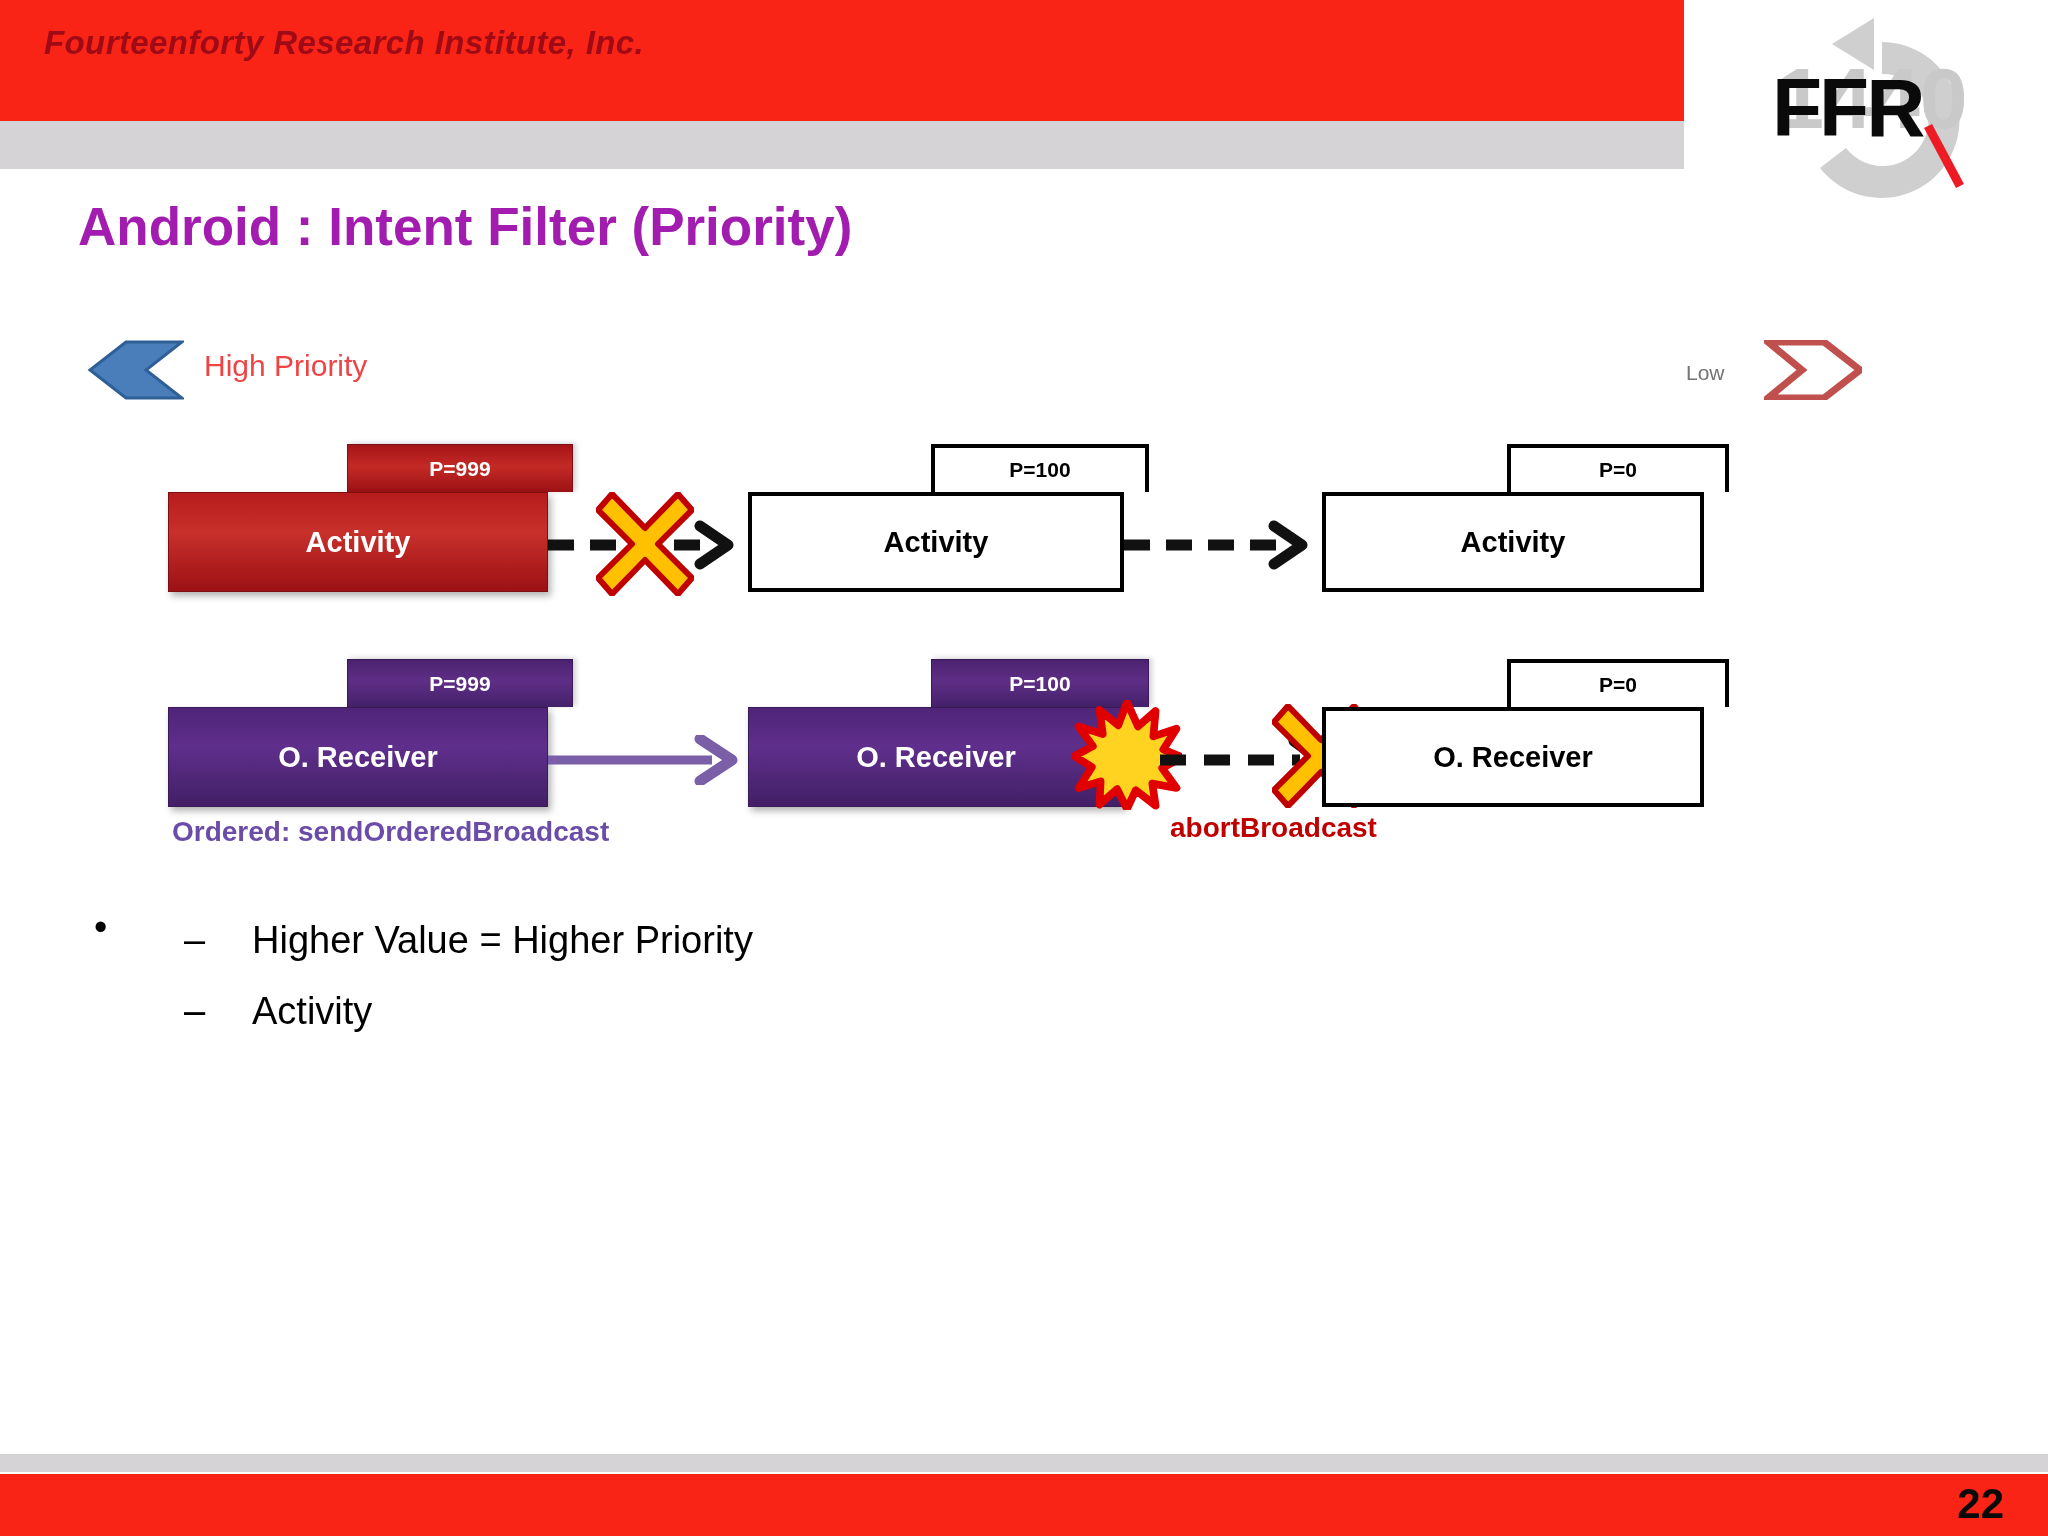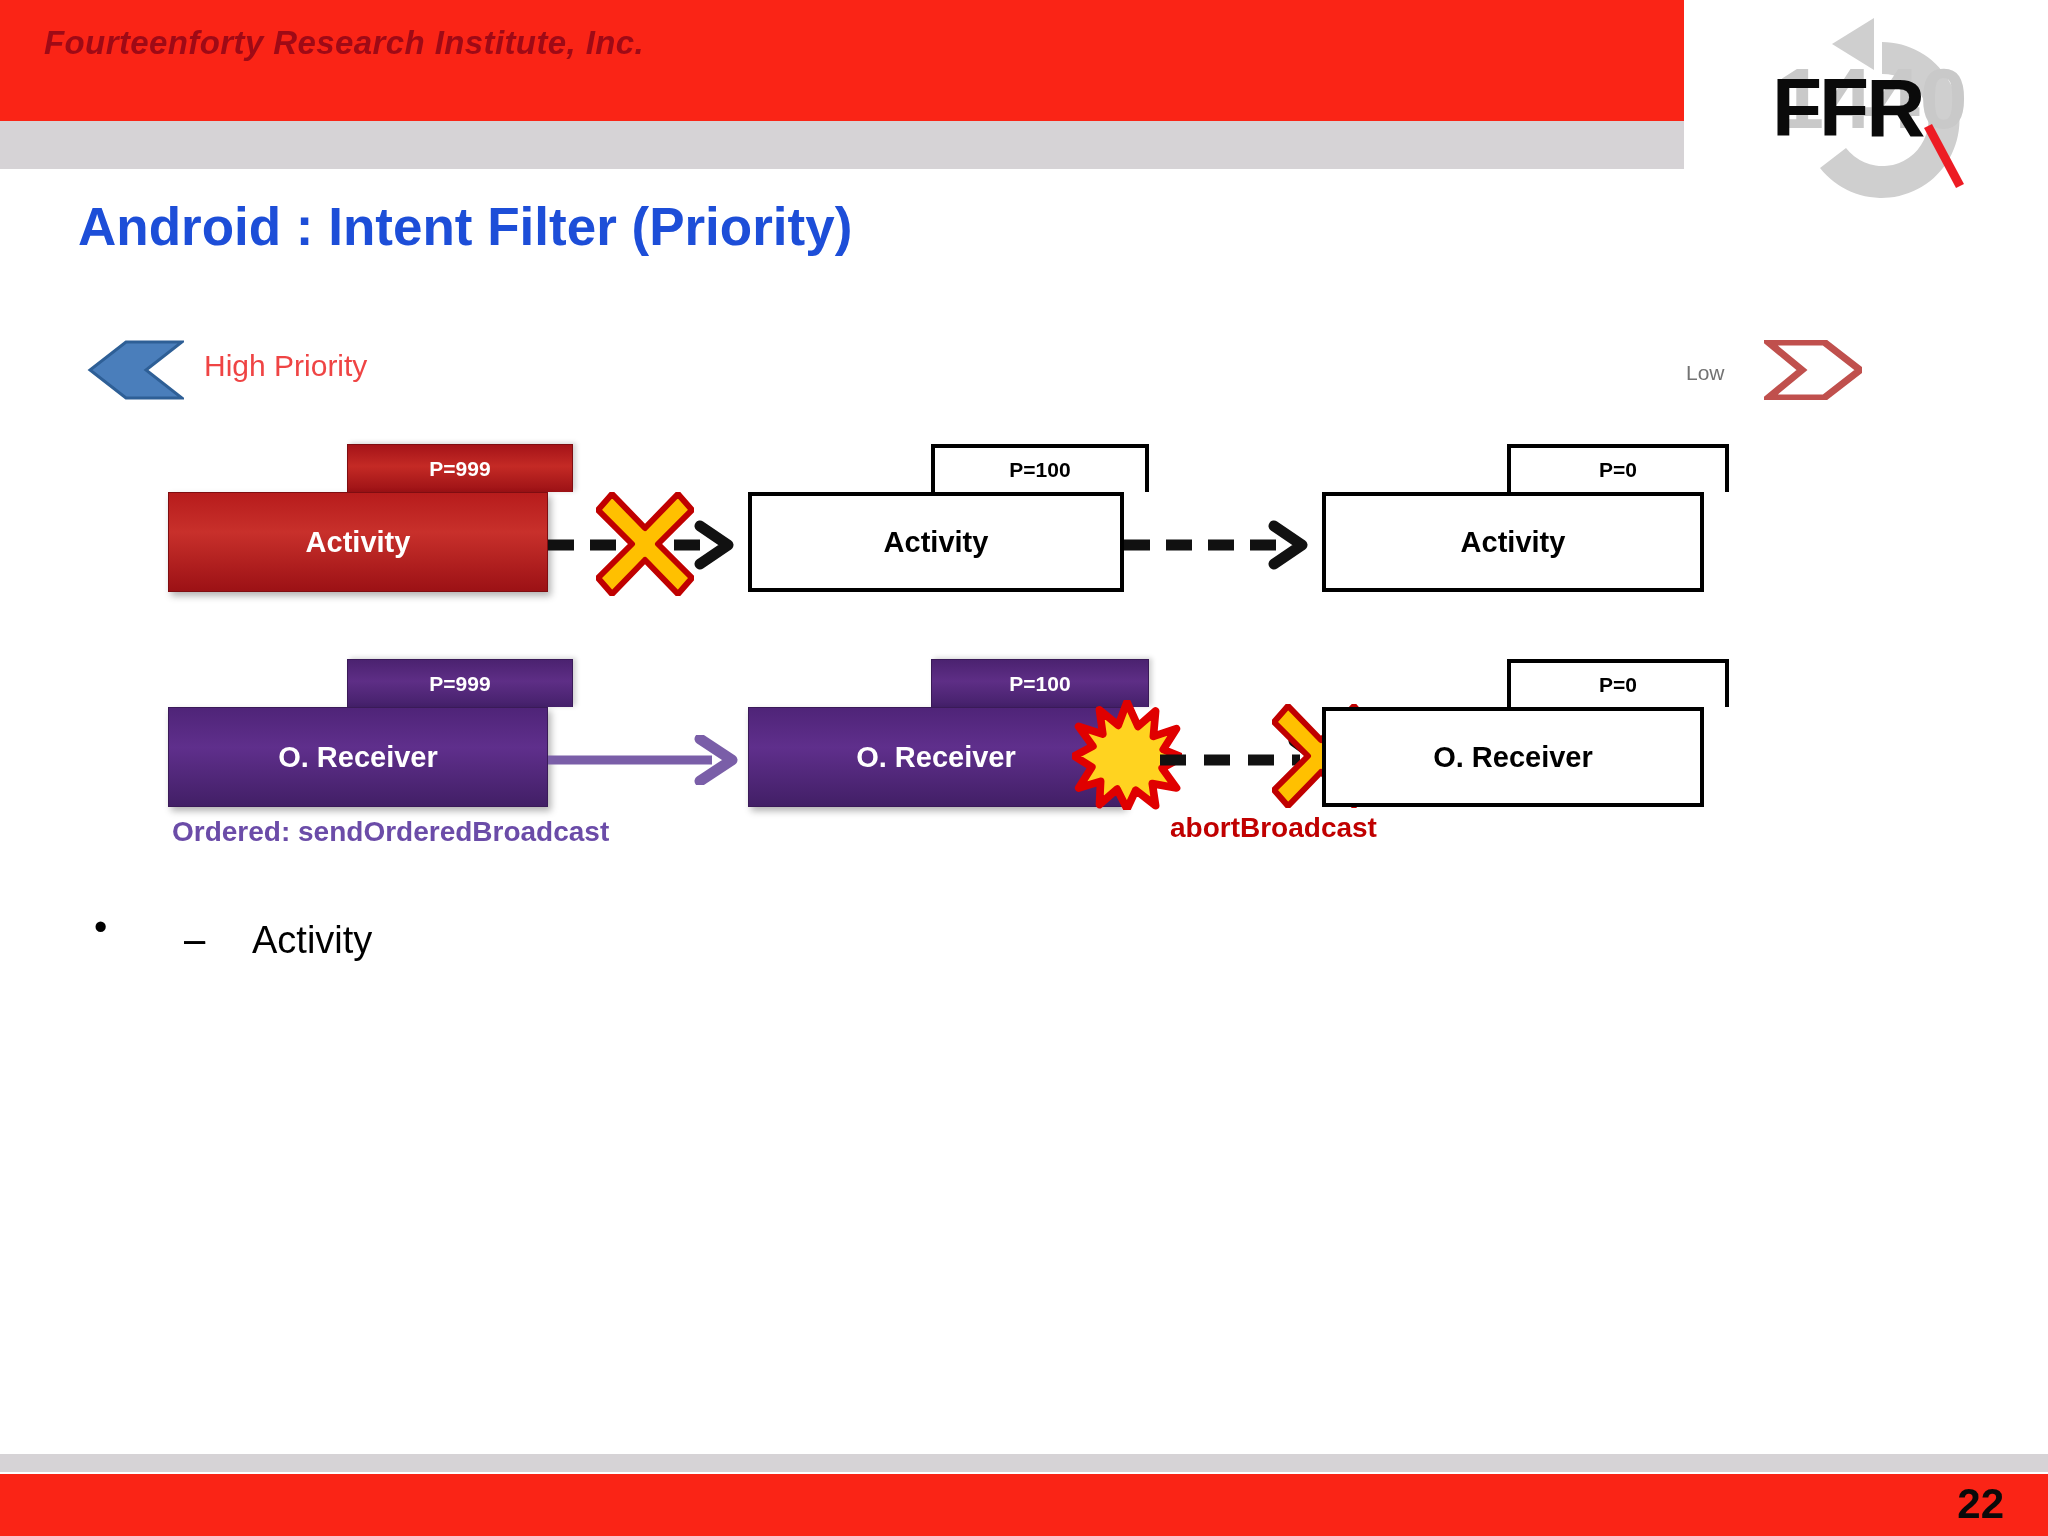--- a/index.html
+++ b/index.html
@@ -31,21 +31,21 @@
 
   
   .logo-wrap{
     position:absolute;right:44px;top:8px;width:250px;height:220px;
   }
   .logo-wrap svg{display:block;}
 
   
   .slide-title{
     position:absolute;left:78px;top:196px;
-    font-size:53px;font-weight:bold;color:#1d4ed8;
+    font-size:53px;font-weight:bold;color:#a21caf;
     white-space:nowrap;
   }
 
   
   .prio-left-chev{
     position:absolute;left:86px;top:340px;width:98px;height:60px;
   }
   .prio-left-label{
     position:absolute;left:204px;top:349px;
     font-size:30px;color:#ef4444;
@@ -238,20 +238,21 @@
 
 <div class="caption cap-ordered" style="left:172px;top:816px;">Ordered: sendOrderedBroadcast</div>
 <div class="caption cap-abort" style="left:1142px;top:812px;margin-left:28px;">abortBroadcast</div>
 
 <div class="bullets">
   <div class="b1">
     <span class="dot">•</span>
   </div>
   <div class="b2">
     <span class="dash">–</span>
+    <span>Higher Value = Higher Priority</span>
   </div>
   <div class="b2">
     <span class="dash">–</span>
   </div>
   <div class="b2">
     <span class="dash">–</span>
     <span>Activity</span>
   </div>
 </div>
 

